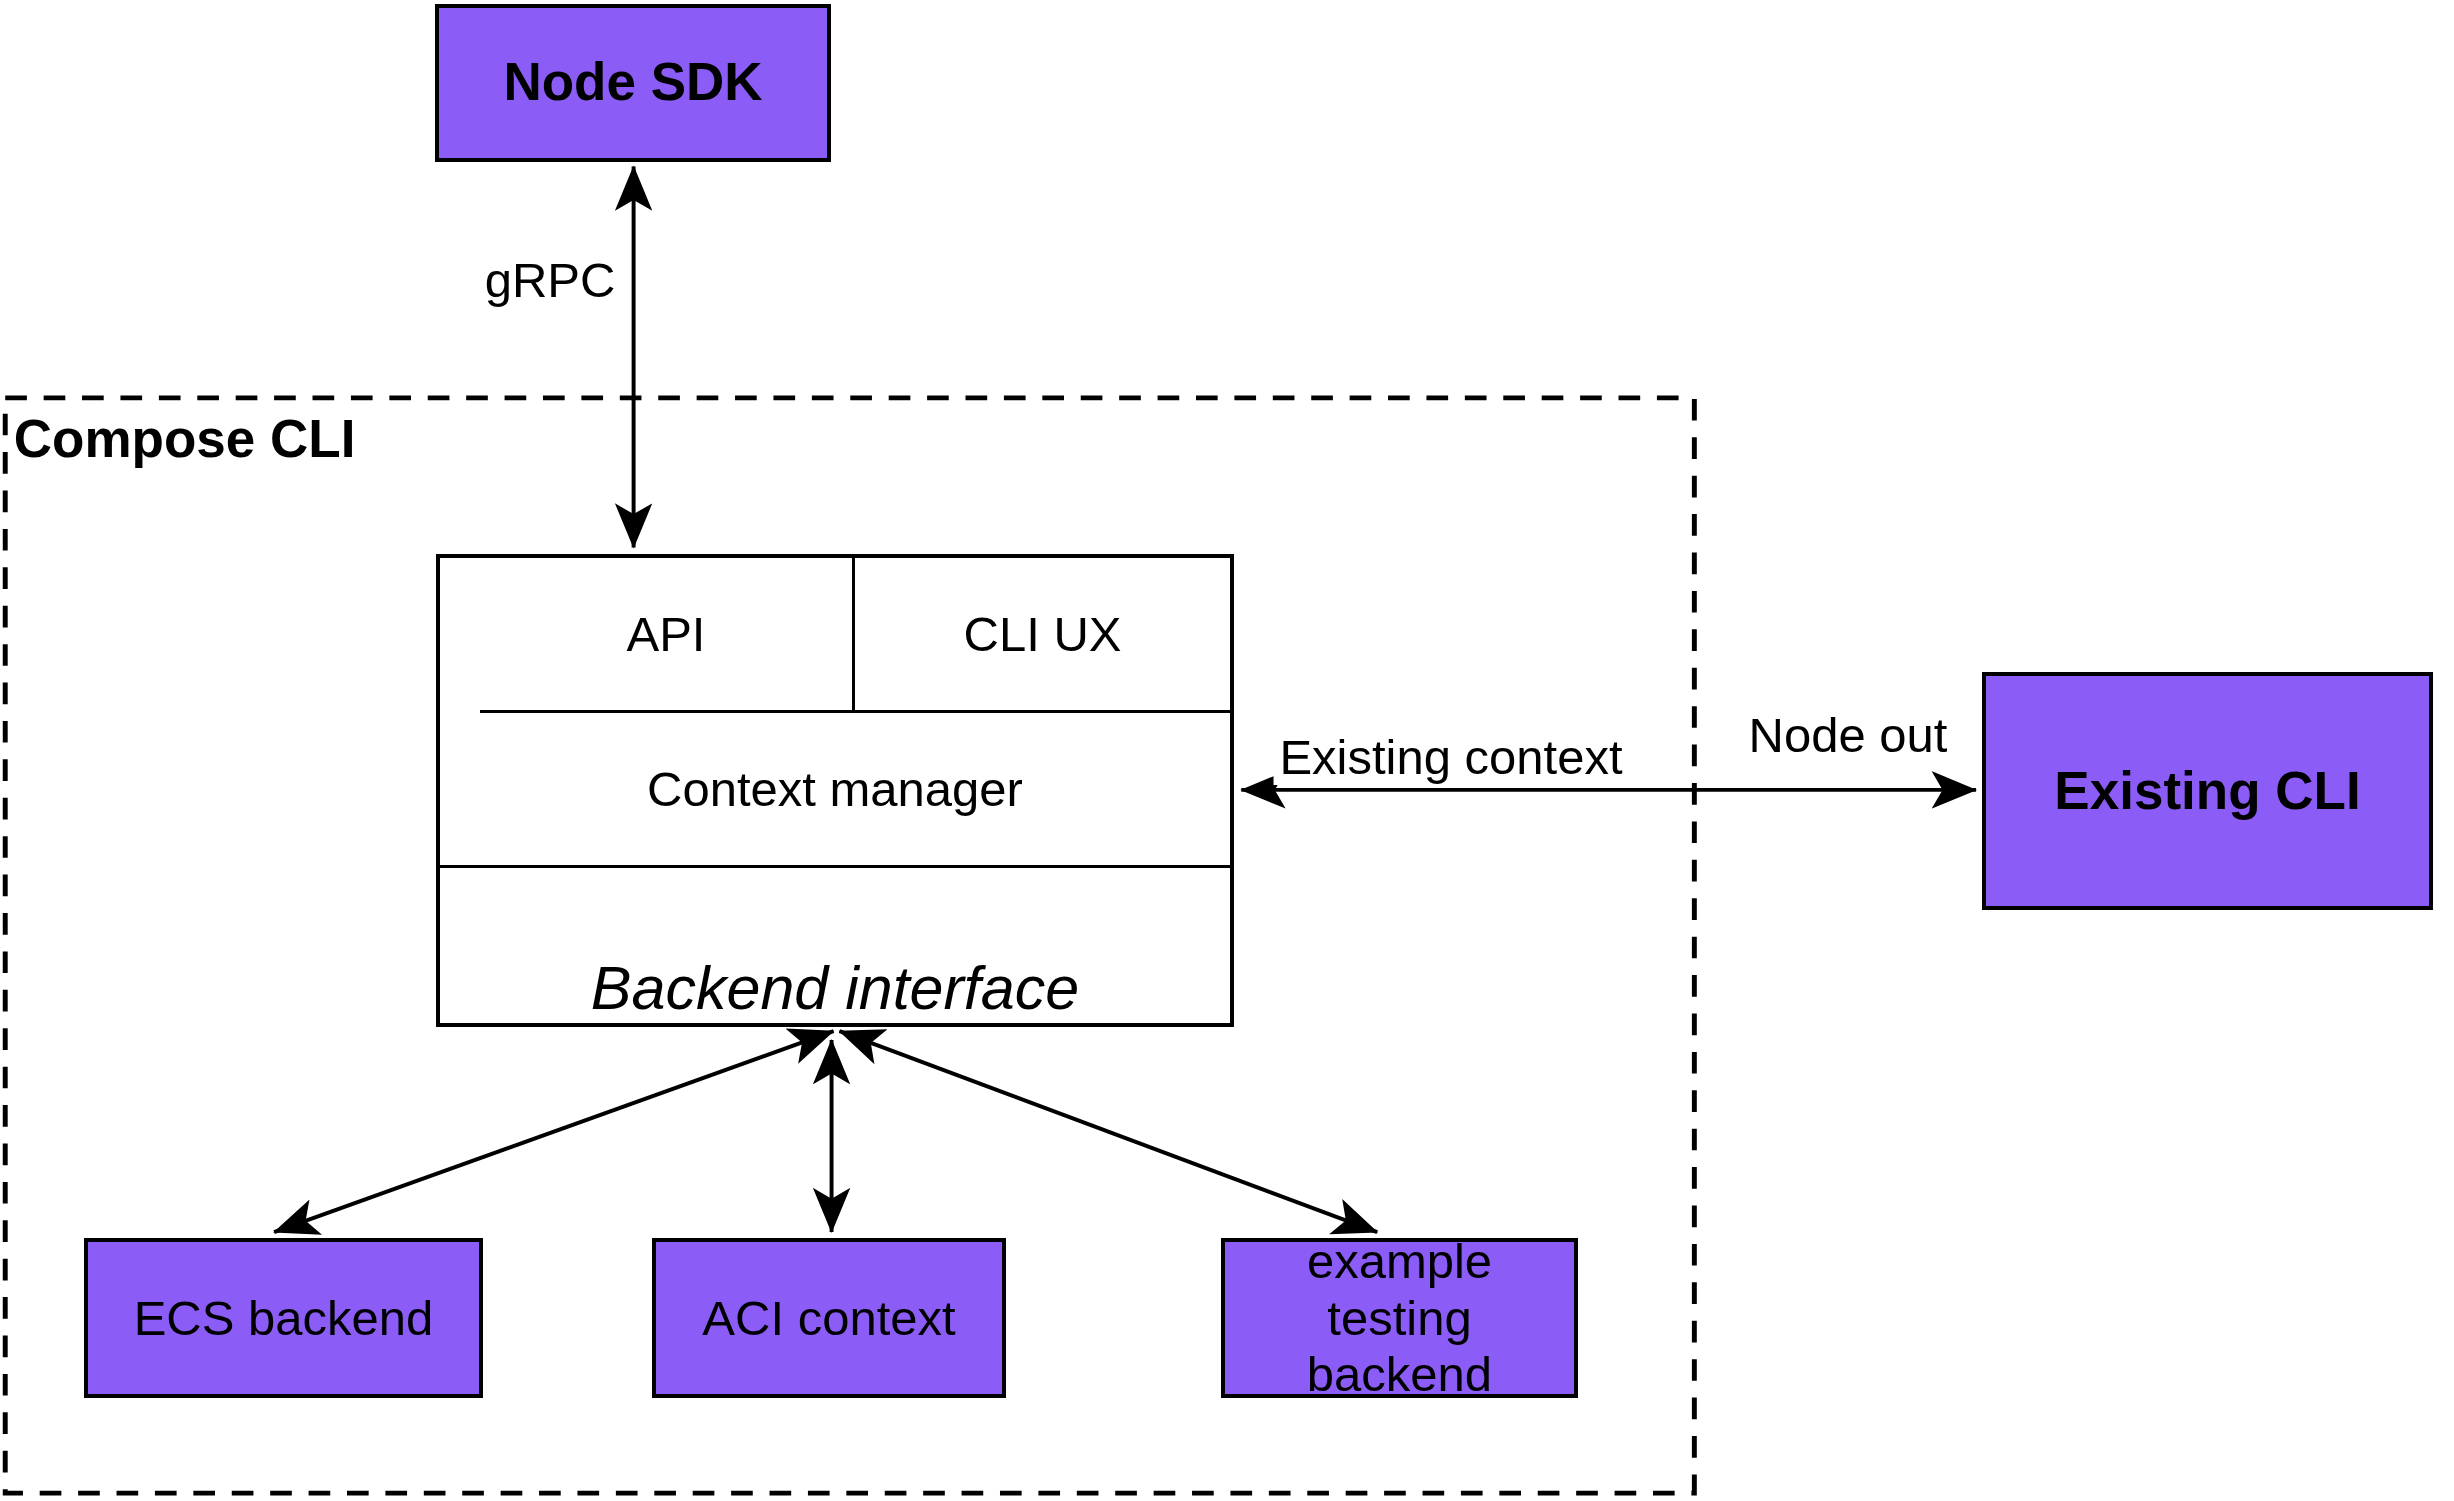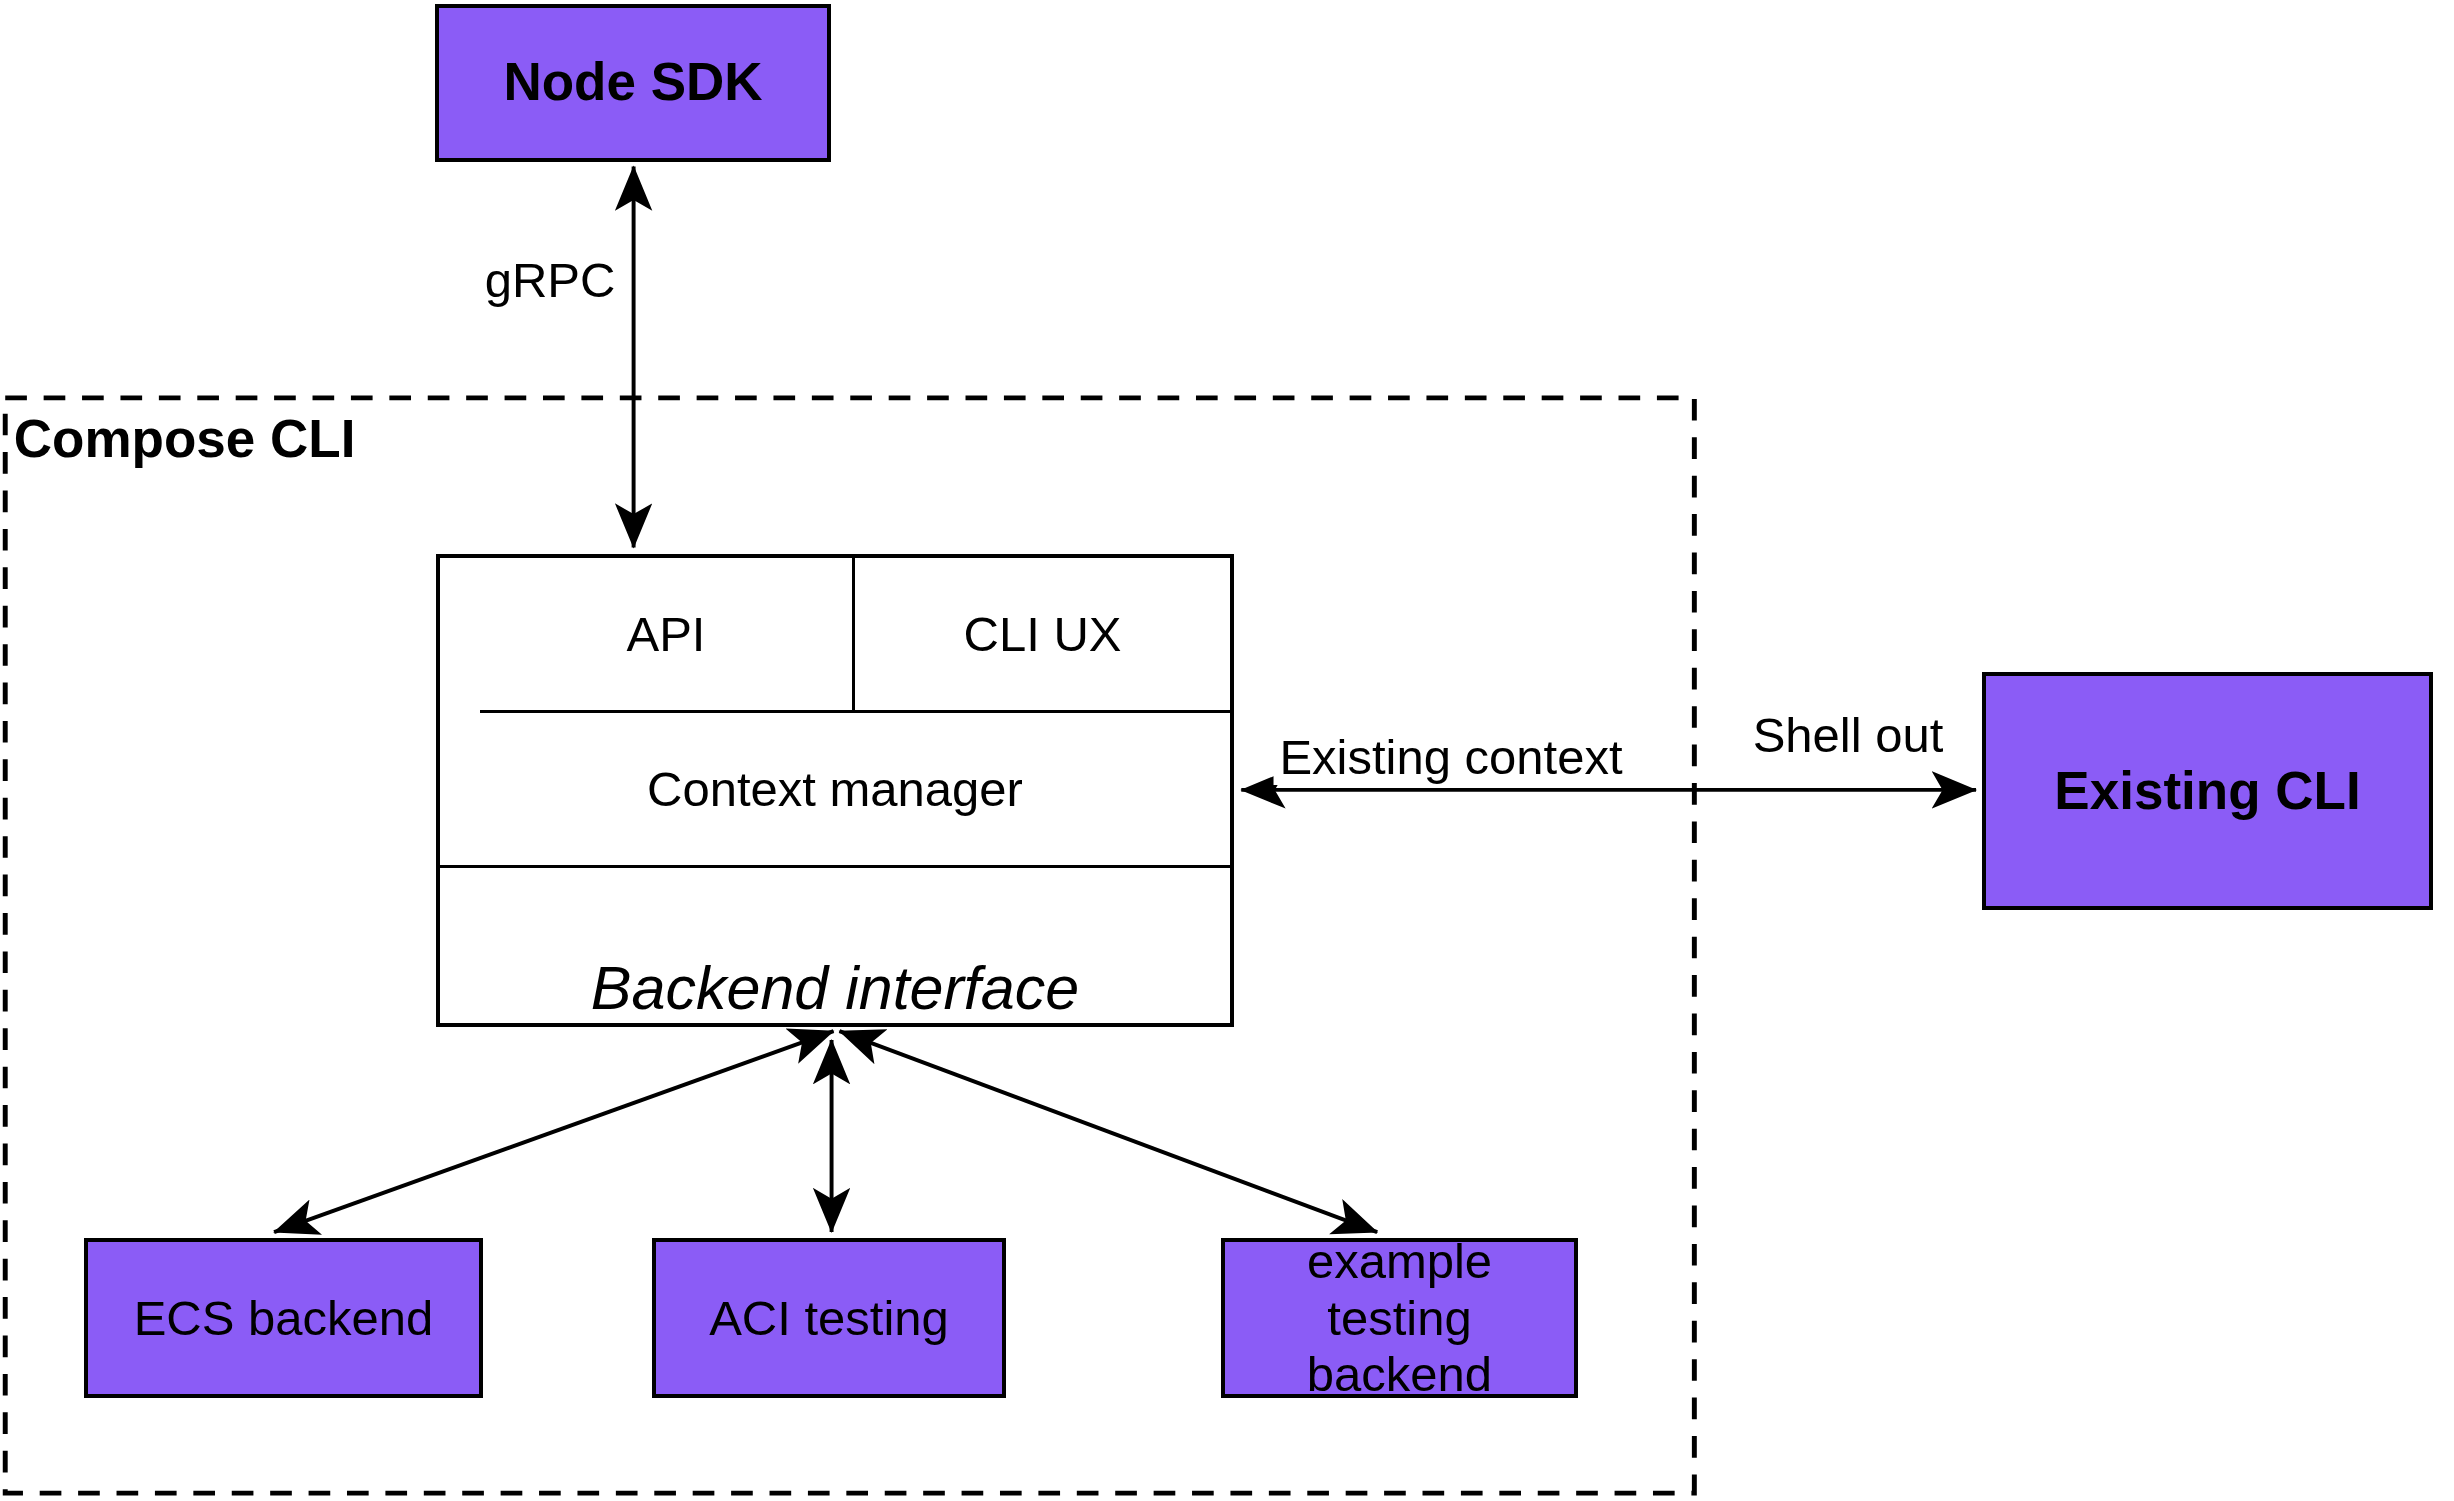--- a/index.html
+++ b/index.html
@@ -161,24 +161,24 @@
   </div>
 
   <div class="node bold existing-cli">
     <span>Existing CLI</span>
   </div>
 
   <div class="node ecs-backend">
     <span>ECS backend</span>
   </div>
   <div class="node aci-backend">
-    <span>ACI testing</span>
+    <span>ACI context</span>
   </div>
   <div class="node example-backend">
     <span>example testing backend</span>
   </div>
 
   <div class="edge-label grpc">gRPC</div>
   <div class="edge-label existing-context">Existing context</div>
-  <div class="edge-label shell-out">Shell out</div>
+  <div class="edge-label shell-out">Node out</div>
 
 </div>
 
 
 </body></html>

